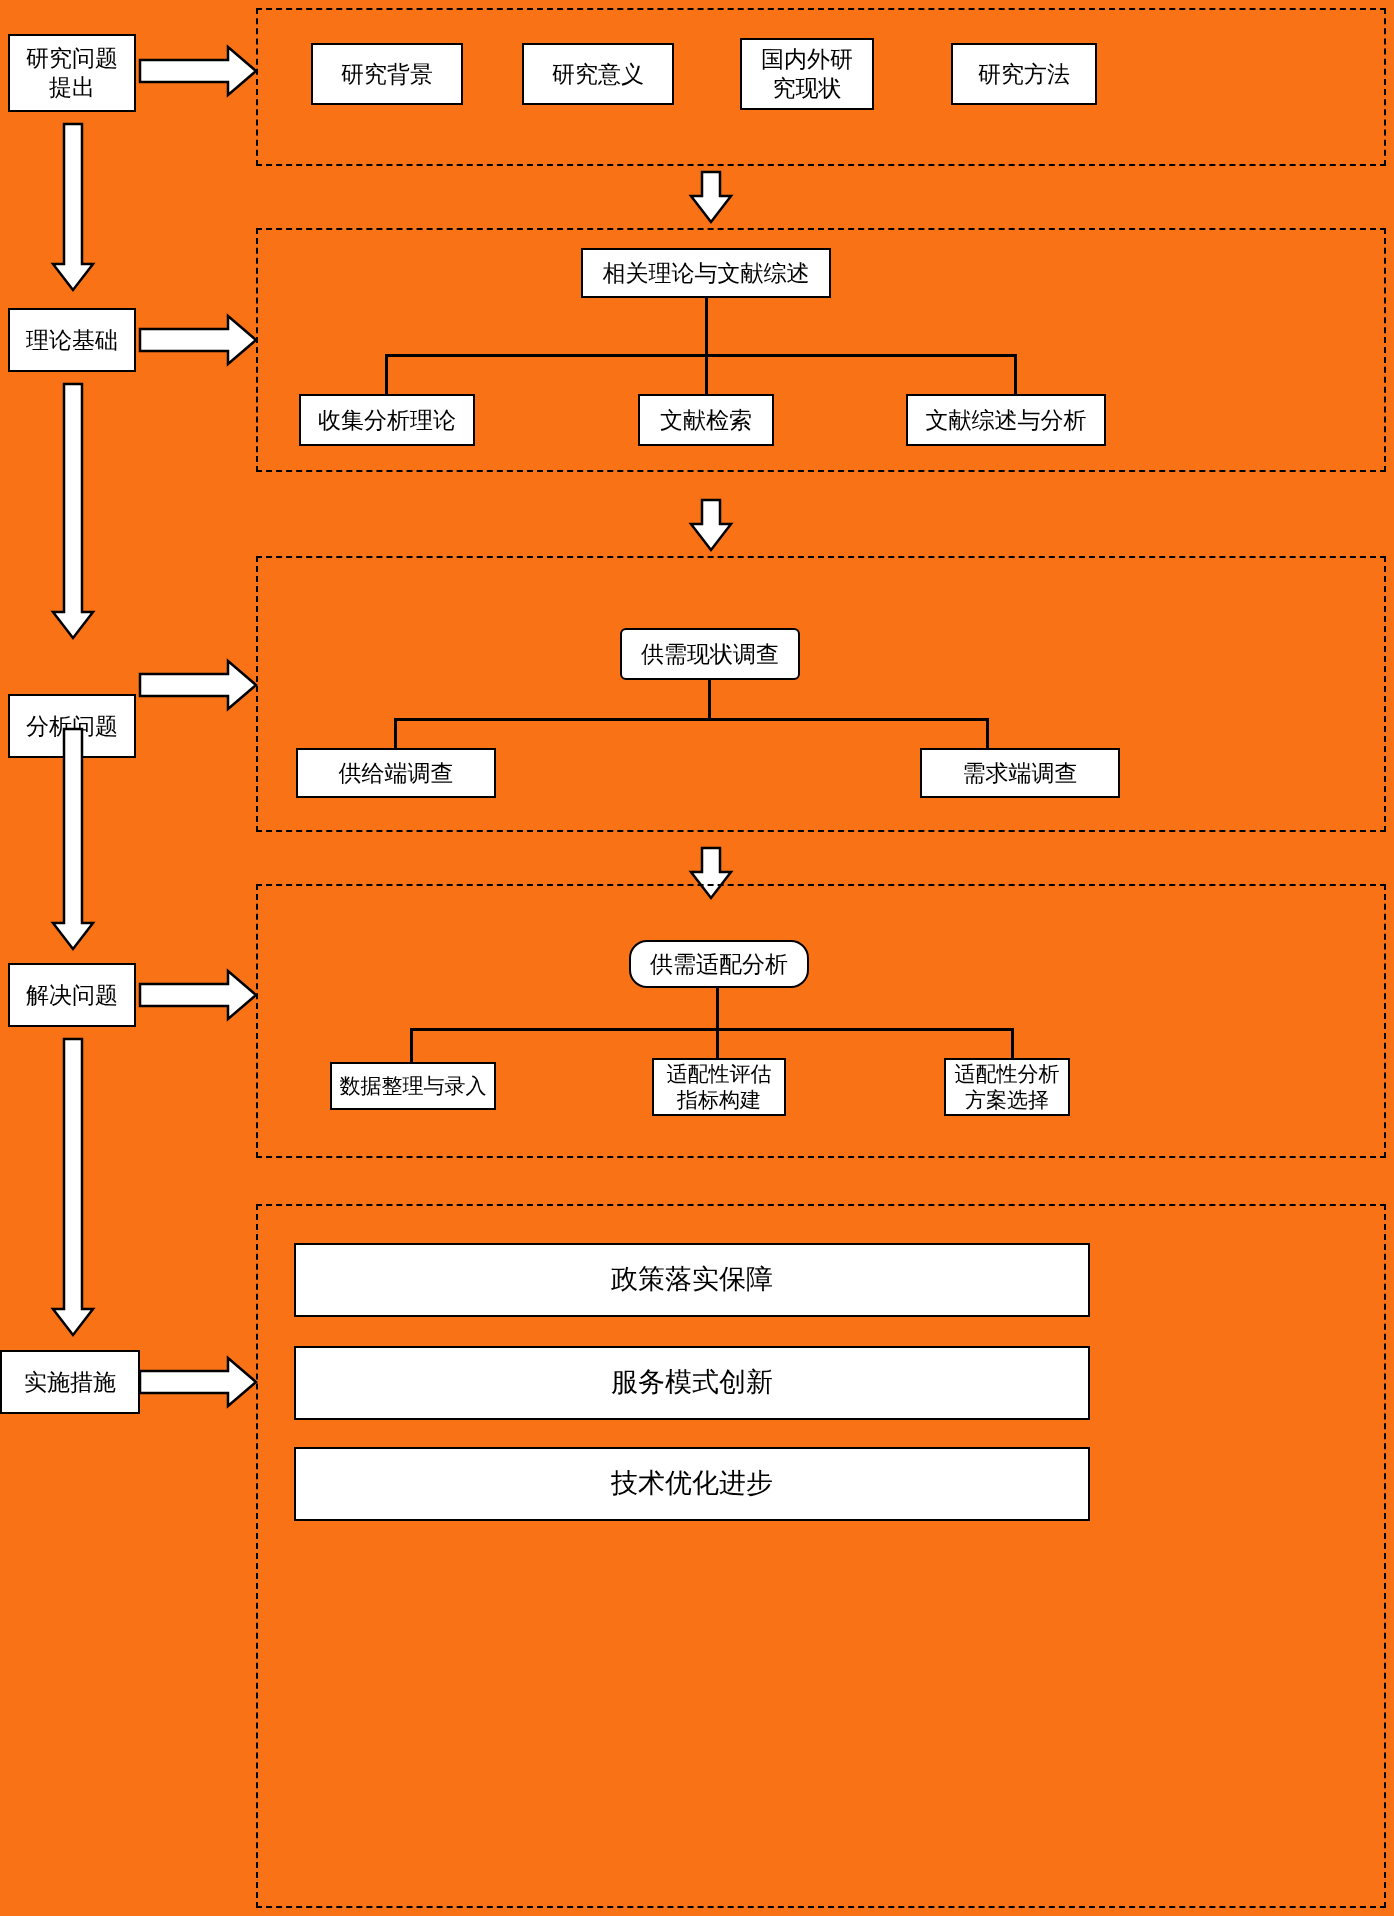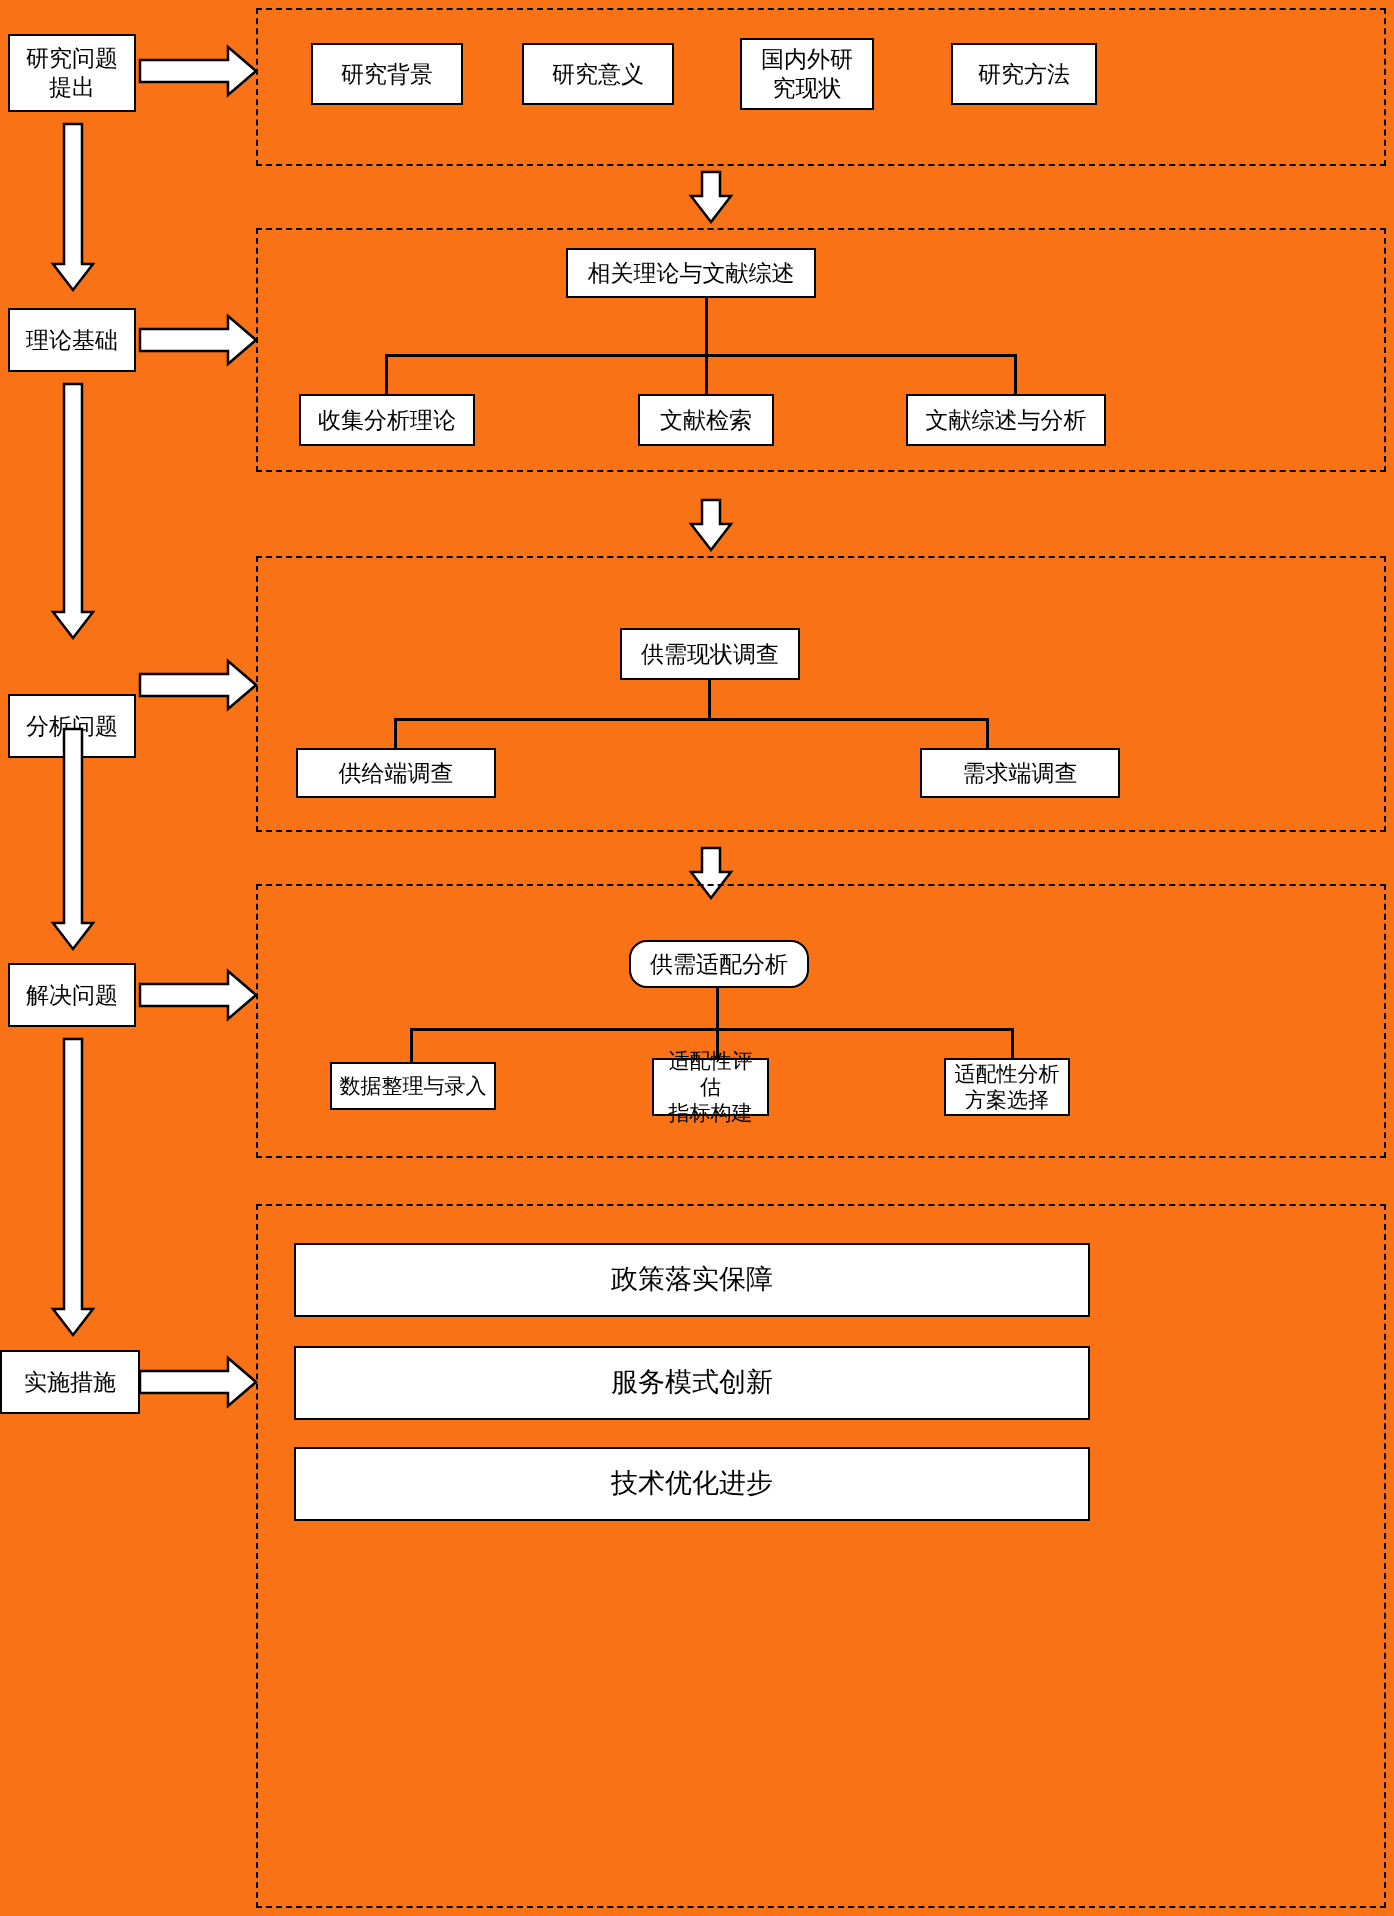--- a/index.html
+++ b/index.html
@@ -111,39 +111,39 @@
   <div class="box two-line" style="left:740px; top:38px; width:134px; height:72px;">国内外研
 究现状</div>
   <div class="box" style="left:951px; top:43px; width:146px; height:62px;">研究方法</div>
 
   <svg class="arrow" style="left:691px; top:172px; width:40px; height:50px;">
     <polygon points="11,0 29,0 29,24 40,24 20,50 0,24 11,24"></polygon>
   </svg>
 
   <div class="dashed" style="left:256px; top:228px; width:1130px; height:244px;"></div>
 
-  <div class="box" style="left:566px; top:248px; width:250px; height:50px;">相关理论与文献综述</div>
+  <div class="box" style="left:581px; top:248px; width:250px; height:50px;">相关理论与文献综述</div>
 
   <div class="line vline" style="left:705px; top:298px; height:58px;"></div>
   <div class="line hline" style="left:385px; top:354px; width:632px;"></div>
   <div class="line vline" style="left:385px; top:354px; height:42px;"></div>
   <div class="line vline" style="left:705px; top:354px; height:42px;"></div>
   <div class="line vline" style="left:1014px; top:354px; height:42px;"></div>
 
   <div class="box" style="left:299px; top:394px; width:176px; height:52px;">收集分析理论</div>
   <div class="box" style="left:638px; top:394px; width:136px; height:52px;">文献检索</div>
   <div class="box" style="left:906px; top:394px; width:200px; height:52px;">文献综述与分析</div>
 
   <svg class="arrow" style="left:691px; top:500px; width:40px; height:50px;">
     <polygon points="11,0 29,0 29,24 40,24 20,50 0,24 11,24"></polygon>
   </svg>
 
   <div class="dashed" style="left:256px; top:556px; width:1130px; height:276px;"></div>
 
-  <div class="box" style="left:620px; top:628px; width:180px; height:52px;">供需现状调查</div>
+  <div class="box" style="left:620px; top:628px; width:180px; height:52px;border-radius:6px;">供需现状调查</div>
 
   <div class="line vline" style="left:708px; top:680px; height:40px;"></div>
   <div class="line hline" style="left:394px; top:718px; width:595px;"></div>
   <div class="line vline" style="left:394px; top:718px; height:32px;"></div>
   <div class="line vline" style="left:986px; top:718px; height:32px;"></div>
 
   <div class="box" style="left:296px; top:748px; width:200px; height:50px;">供给端调查</div>
   <div class="box" style="left:884px; top:748px; width:200px; height:50px;margin-left:36px;">需求端调查</div>
 
   <svg class="arrow" style="left:691px; top:848px; width:40px; height:50px;">
@@ -154,21 +154,21 @@
 
   <div class="box" style="left:629px; top:940px; width:180px; height:48px;border-radius:18px;">供需适配分析</div>
 
   <div class="line vline" style="left:716px; top:988px; height:42px;"></div>
   <div class="line hline" style="left:410px; top:1028px; width:604px;"></div>
   <div class="line vline" style="left:410px; top:1028px; height:34px;"></div>
   <div class="line vline" style="left:716px; top:1028px; height:34px;"></div>
   <div class="line vline" style="left:1011px; top:1028px; height:34px;"></div>
 
   <div class="box" style="left:330px; top:1062px; width:166px; height:48px; font-size:21px;">数据整理与录入</div>
-  <div class="box two-line" style="left:652px; top:1058px; width:117px; height:58px; font-size:21px;">适配性评估
+  <div class="box two-line" style="left:652px; top:1058px; width:134px; height:58px; font-size:21px;">适配性评估
 指标构建</div>
   <div class="box two-line" style="left:944px; top:1058px; width:126px; height:58px; font-size:21px;">适配性分析
 方案选择</div>
 
   <div class="dashed" style="left:256px; top:1204px; width:1130px; height:704px;"></div>
 
   <div class="box" style="left:294px; top:1346px; width:796px; height:74px; font-size:27px;">服务模式创新</div>
   <div class="box" style="left:294px; top:1243px; width:796px; height:74px; font-size:27px;">政策落实保障</div>
   <div class="box" style="left:294px; top:1447px; width:796px; height:74px; font-size:27px;">技术优化进步</div>
 

